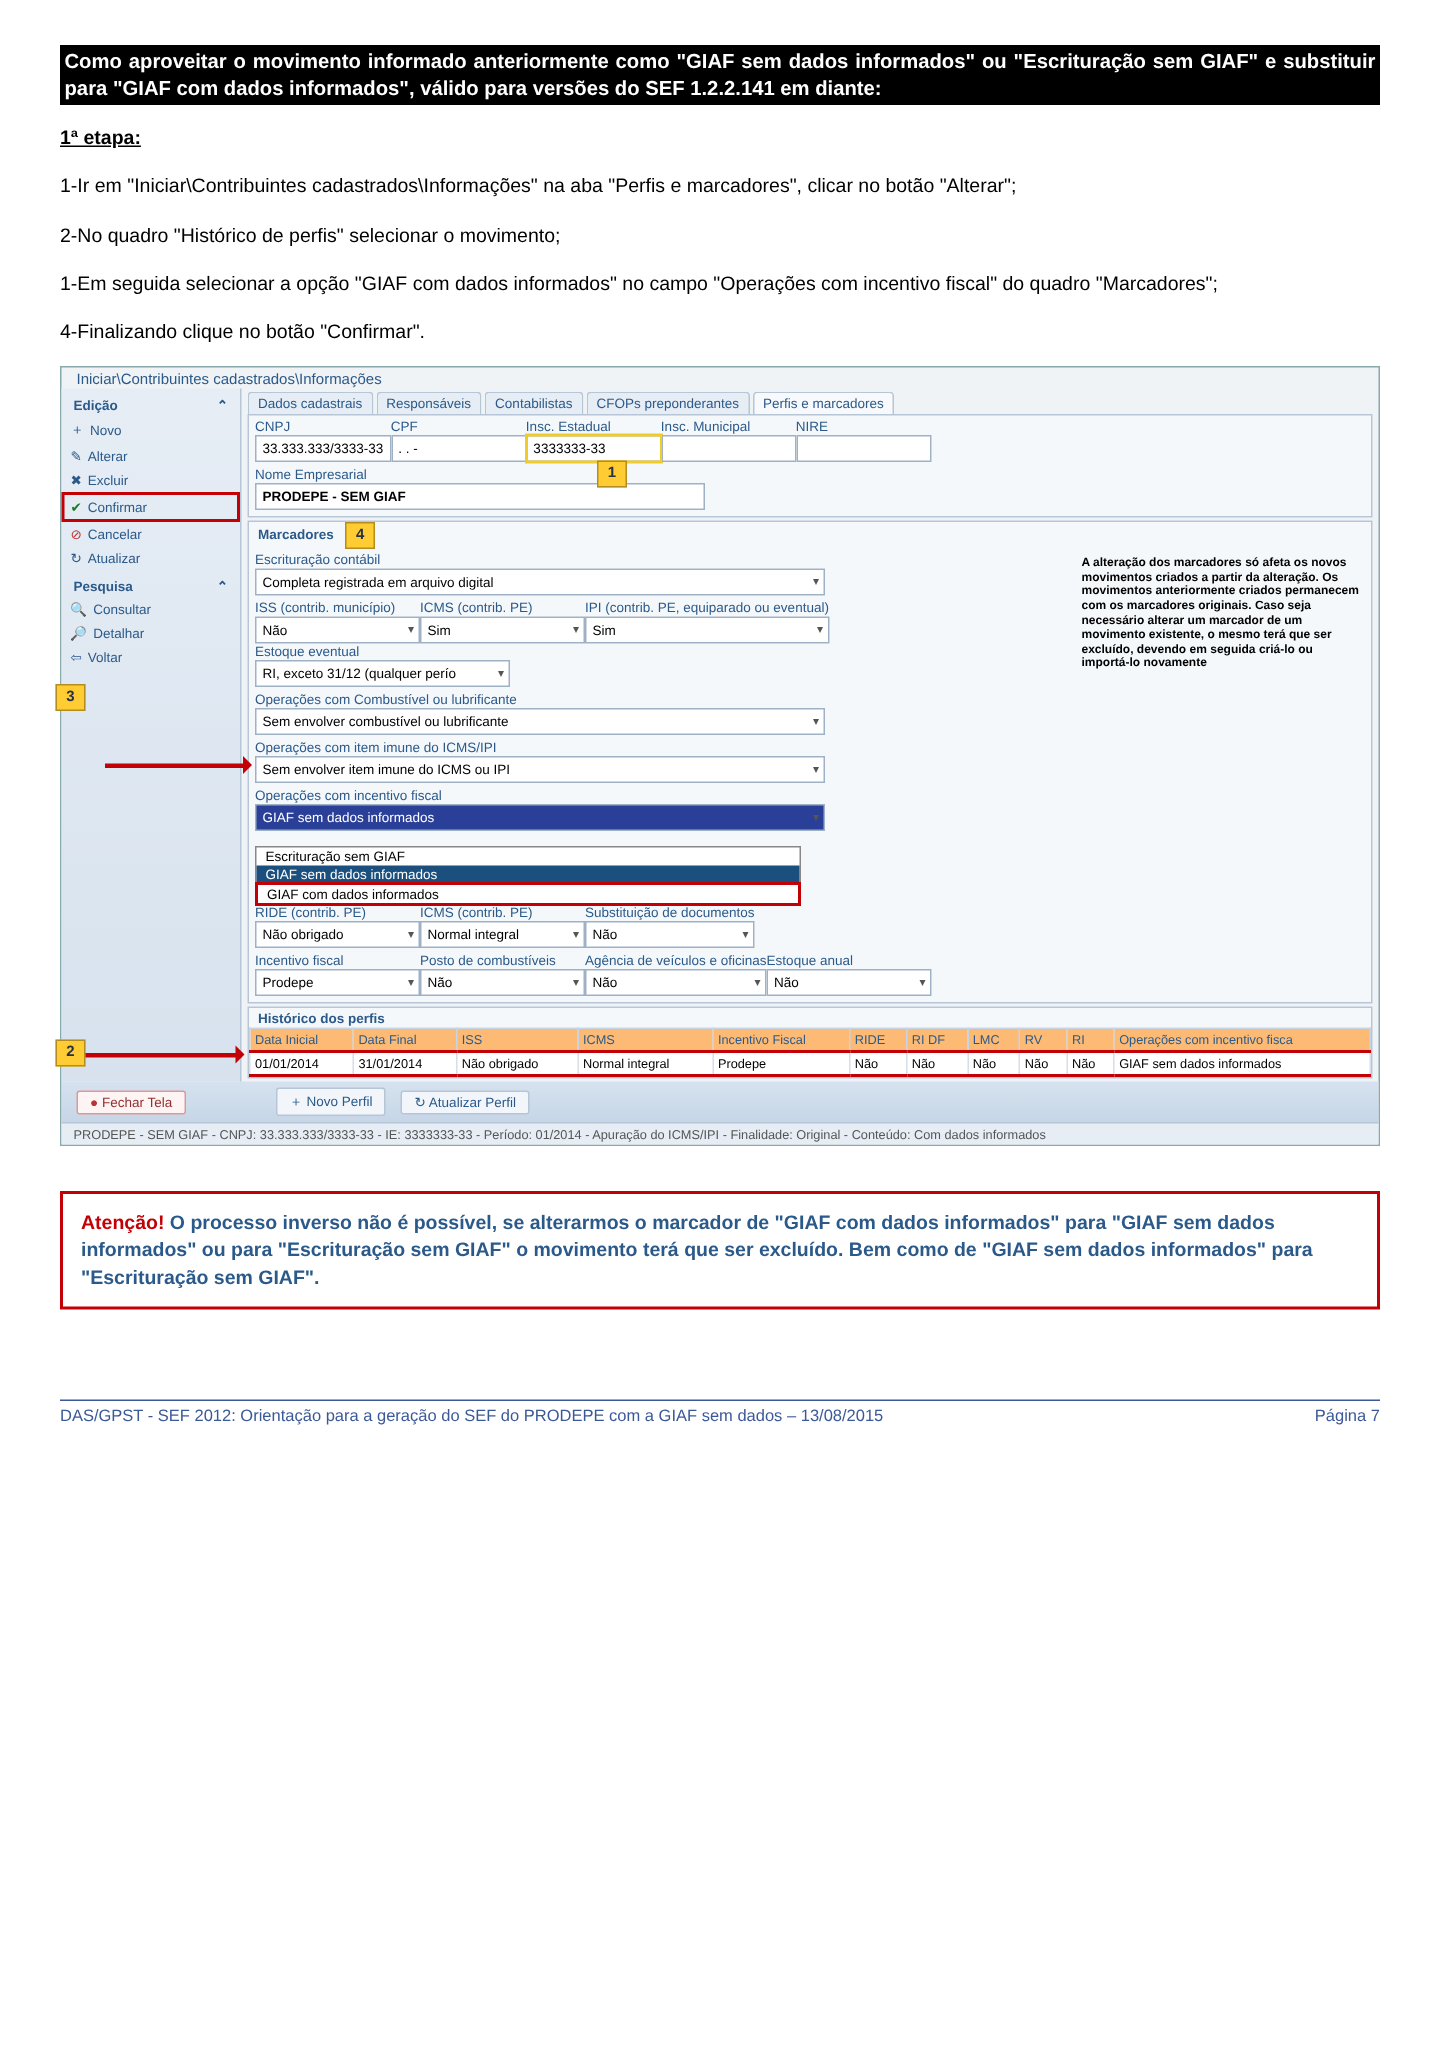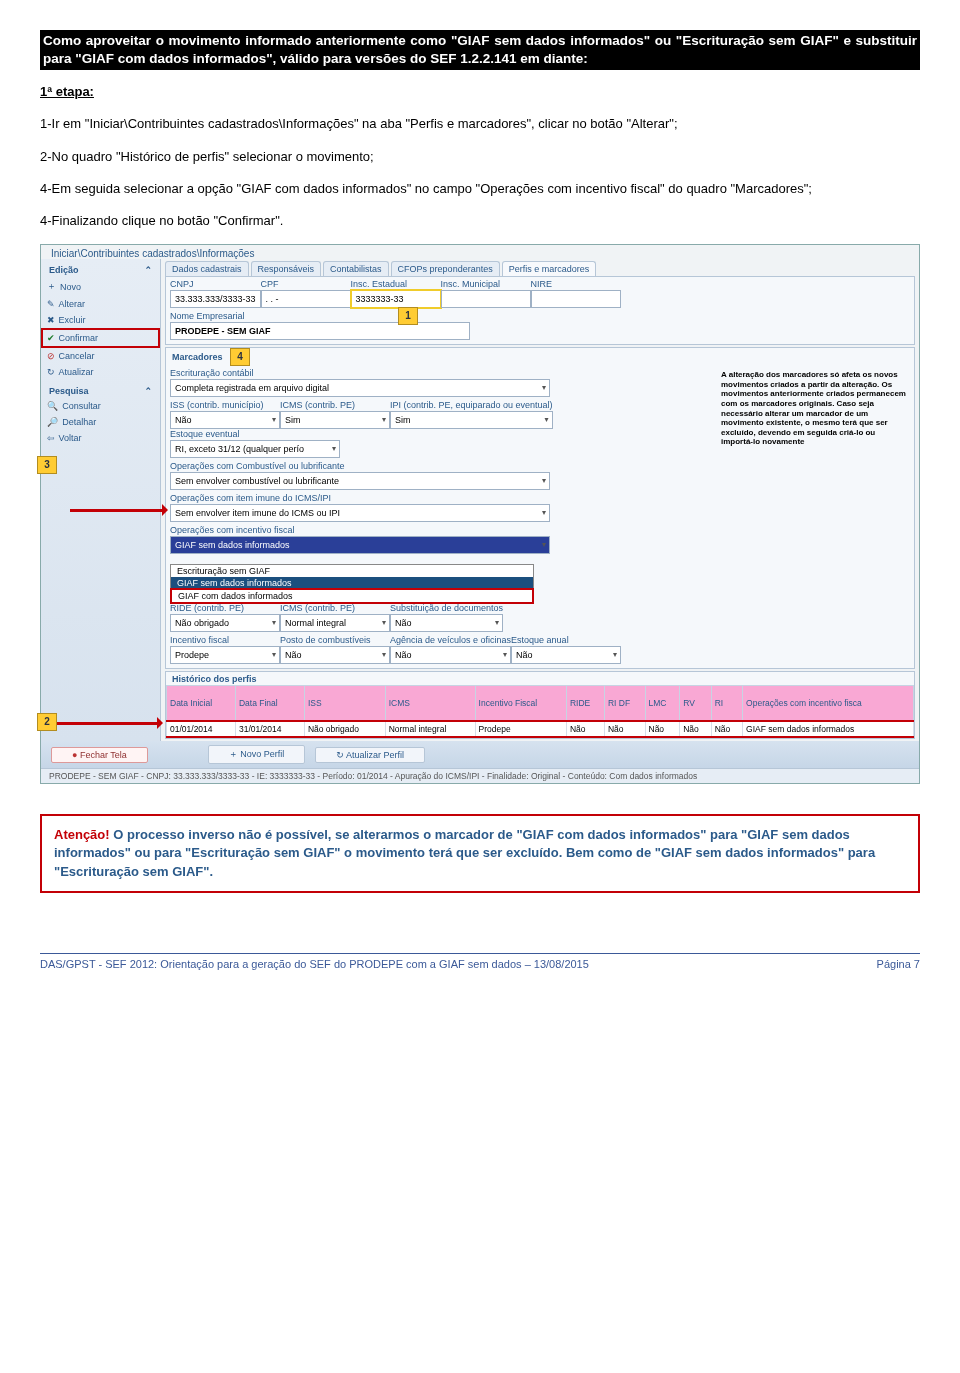--- a/index.html
+++ b/index.html
@@ -212,24 +212,24 @@
     font-weight: bold;
     padding: 2px 6px 1px 6px;
   }
   .hist-table {
     width: 100%;
     border-collapse: collapse;
     font-size: 8.5px;
     background: #fff;
   }
   .hist-table th {
-    background: #f9a8d4;
+    background: #fdba74;
     color: #2b5a8a;
     border: 1px solid #c7d4e3;
-    padding: 12px 3px;
+    padding: 2px 3px;
     font-weight: normal;
     text-align: left;
   }
   .hist-table td {
     border: 1px solid #d6dee8;
     padding: 2px 3px;
   }
   .hist-table tr.redrow td {
     border-top: 2px solid #c30006;
     border-bottom: 2px solid #c30006;
@@ -239,21 +239,21 @@
     font-size: 9px;
     color: #2b5a8a;
     padding: 4px 10px;
     display: flex;
     gap: 10px;
     align-items: center;
   }
   .fbtn {
     background: #f2f5fa;
     border: 1px solid #b6c6d7;
-    padding: 2px 20px;
+    padding: 2px 8px;
     border-radius: 2px;
     color: #2b5a8a;
   }
   .fbtn.red {
     border: 1px solid #d99;
     background: #fff4f4;
     color: #903030;
   }
   .statusbar {
     background: #e6edf5;
@@ -290,21 +290,21 @@
 <div class="page">
 
   <p class="title-block">Como aproveitar o movimento informado anteriormente como "GIAF sem dados informados" ou "Escrituração sem GIAF" e substituir para "GIAF com dados informados", válido para versões do SEF 1.2.2.141 em diante:</p>
 
   <p class="etapa">1ª etapa:</p>
 
   <p class="para">
     <span>1-Ir em </span><span>"</span><span>Iniciar\Contribuintes cadastrados\Informações</span><span>" na aba "Perfis e marcadores", clicar no botão "Alterar";</span>
   </p>
   <p class="para">2-No quadro "Histórico de perfis" selecionar o movimento;</p>
-  <p class="para">4-Em seguida selecionar a opção "GIAF com dados informados" no campo "Operações com incentivo fiscal" do quadro "Marcadores";</p>
+  <p class="para">1-Em seguida selecionar a opção "GIAF com dados informados" no campo "Operações com incentivo fiscal" do quadro "Marcadores";</p>
   <p class="para">4-Finalizando clique no botão "Confirmar".</p>
 
   <div class="screenshot">
     <div class="breadcrumb">Iniciar\Contribuintes cadastrados\Informações</div>
     <div class="sc-body">
 
       <div class="sidebar">
         <div class="edit-head">
           <span>Edição</span>
             <span>⌃</span>

